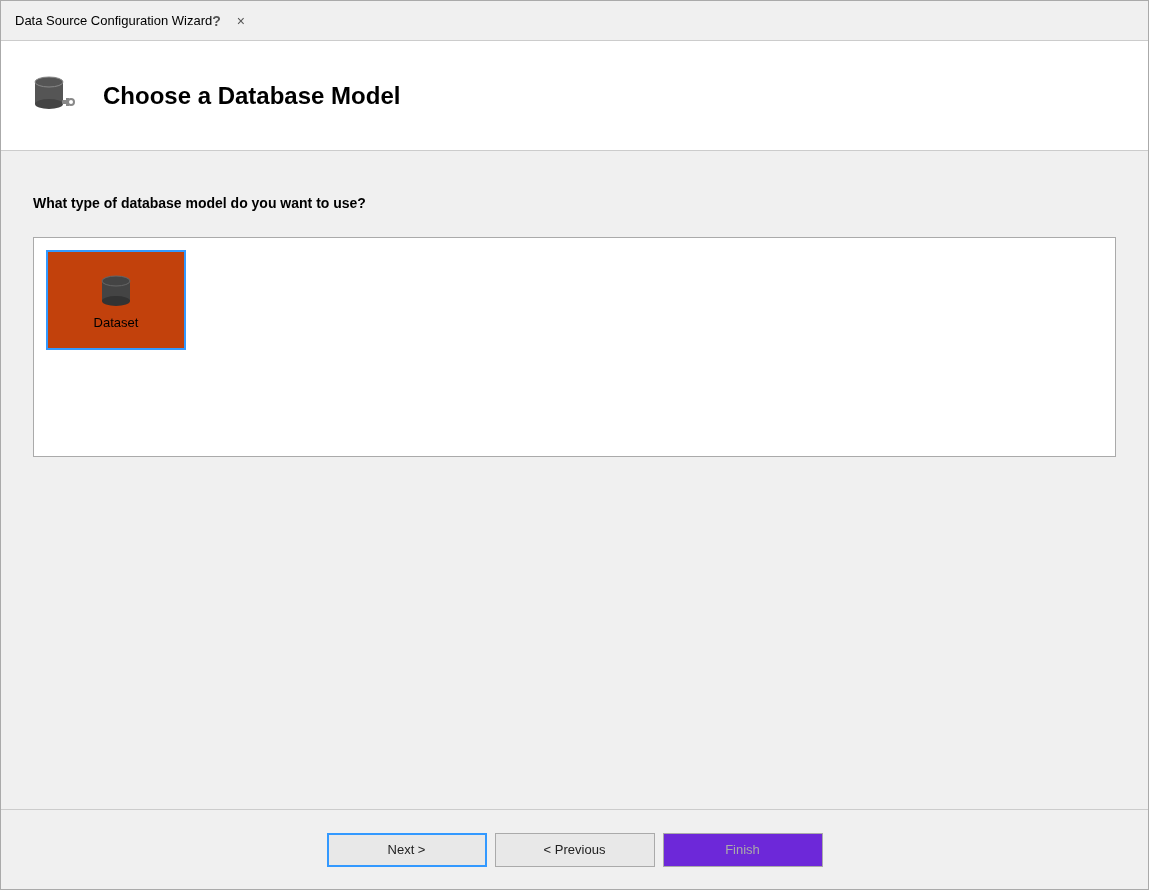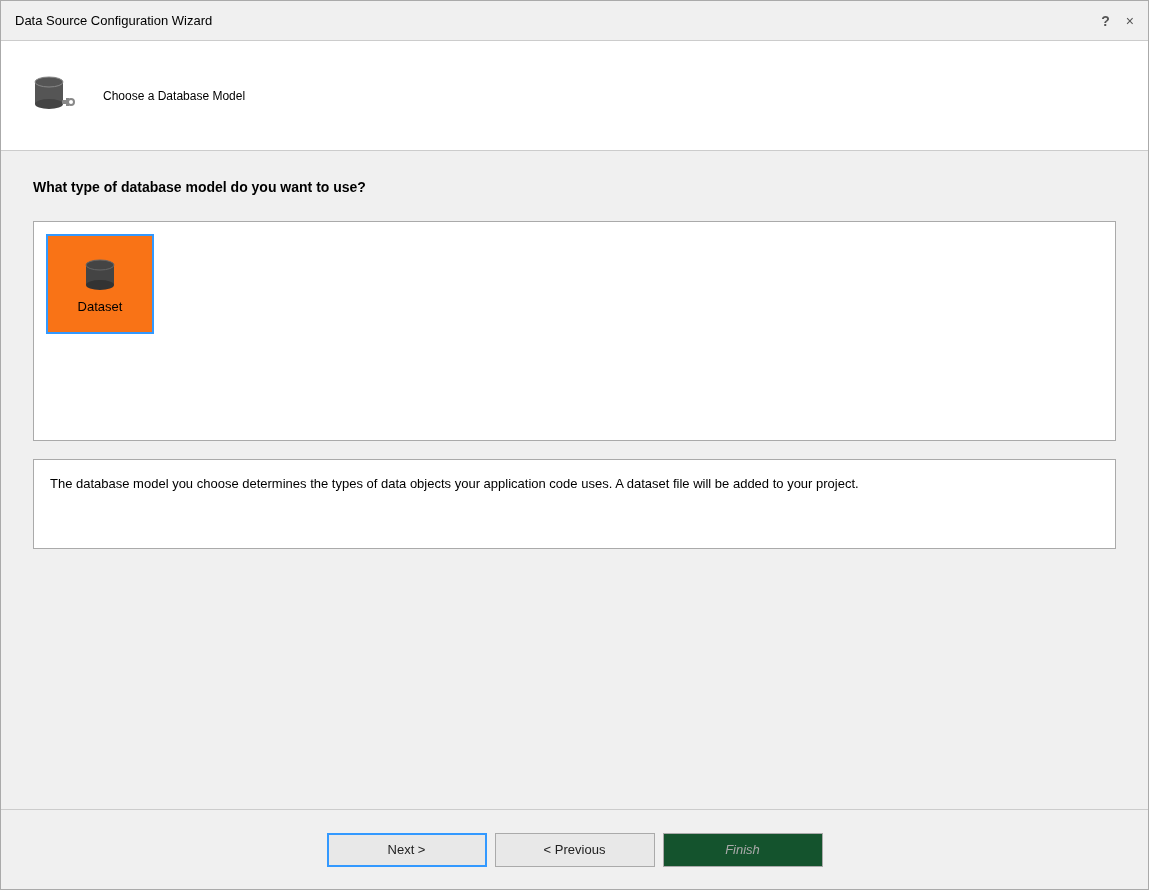--- a/index.html
+++ b/index.html
@@ -29,21 +29,21 @@
       box-shadow: 2px 2px 10px rgba(0,0,0,0.3);
     }
 
     
     .title-bar {
       background: #f0f0f0;
       border-bottom: 1px solid #ccc;
       padding: 8px 14px;
       display: flex;
       align-items: center;
-      justify-content: space-between;
+      justify-content: flex-start;
       height: 40px;
     }
 
     .title-bar-left {
       display: flex;
       align-items: center;
       gap: 8px;
     }
 
     .title-bar-title {
@@ -86,30 +86,30 @@
     .header-icon {
       width: 60px;
       height: 60px;
       flex-shrink: 0;
       display: flex;
       align-items: center;
       justify-content: center;
     }
 
     .header-title {
-      font-size: 12px;
-      font-weight: normal;
+      font-size: 24px;
+      font-weight: bold;
       color: #000;
     }
 
     
     .main-content {
       flex: 1;
       background: #f0f0f0;
-      padding: 28px 32px;
+      padding: 44px 32px;
       display: flex;
       flex-direction: column;
       gap: 18px;
     }
 
     .question-label {
       font-size: 14px;
       font-weight: bold;
       color: #000;
       margin-bottom: 8px;
@@ -124,25 +124,25 @@
       flex-wrap: wrap;
       align-content: flex-start;
       gap: 4px;
     }
 
     .model-item {
       display: flex;
       flex-direction: column;
       align-items: center;
       justify-content: center;
-      width: 108px;
+      width: 140px;
       height: 100px;
       cursor: pointer;
       border: 2px solid #3399ff;
-      background: #f97316;
+      background: #c2410c;
       padding: 8px;
     }
 
     .model-item-label {
       font-size: 13px;
       color: #000;
       text-align: center;
     }
 
     .description-area {
@@ -185,23 +185,22 @@
     }
 
     .btn-next {
       border: 2px solid #3399ff;
       background: #e8e8e8;
       color: #222;
     }
 
     .btn-finish {
       color: #aaa;
-      background: #14532d;
+      background: #6d28d9;
       cursor: default;
-      font-style: italic;
     }
 
     
     .db-icon-large {
       width: 44px;
       height: 44px;
     }
 
     .db-icon-header {
       width: 52px;
@@ -253,23 +252,20 @@
         <svg class="db-icon-large" viewBox="0 0 44 44" xmlns="http://www.w3.org/2000/svg">
           <ellipse cx="22" cy="10" rx="14" ry="5" fill="#444"></ellipse>
           <rect x="8" y="10" width="28" height="20" fill="#444"></rect>
           <ellipse cx="22" cy="30" rx="14" ry="5" fill="#333"></ellipse>
           <ellipse cx="22" cy="10" rx="14" ry="5" fill="none" stroke="#666" stroke-width="1"></ellipse>
         </svg>
         <span class="model-item-label">Dataset</span>
       </div>
     </div>
 
-    <div class="description-area">
-      <p class="description-text">The database model you choose determines the types of data objects your application code uses. A dataset file will be added to your project.</p>
-    </div>
 
   </div>
 
   <div class="footer">
     <button class="btn btn-next">Next &gt;</button>
     <button class="btn">&lt; Previous</button>
     <button class="btn btn-finish">Finish</button>
   </div>
 
 </div>

